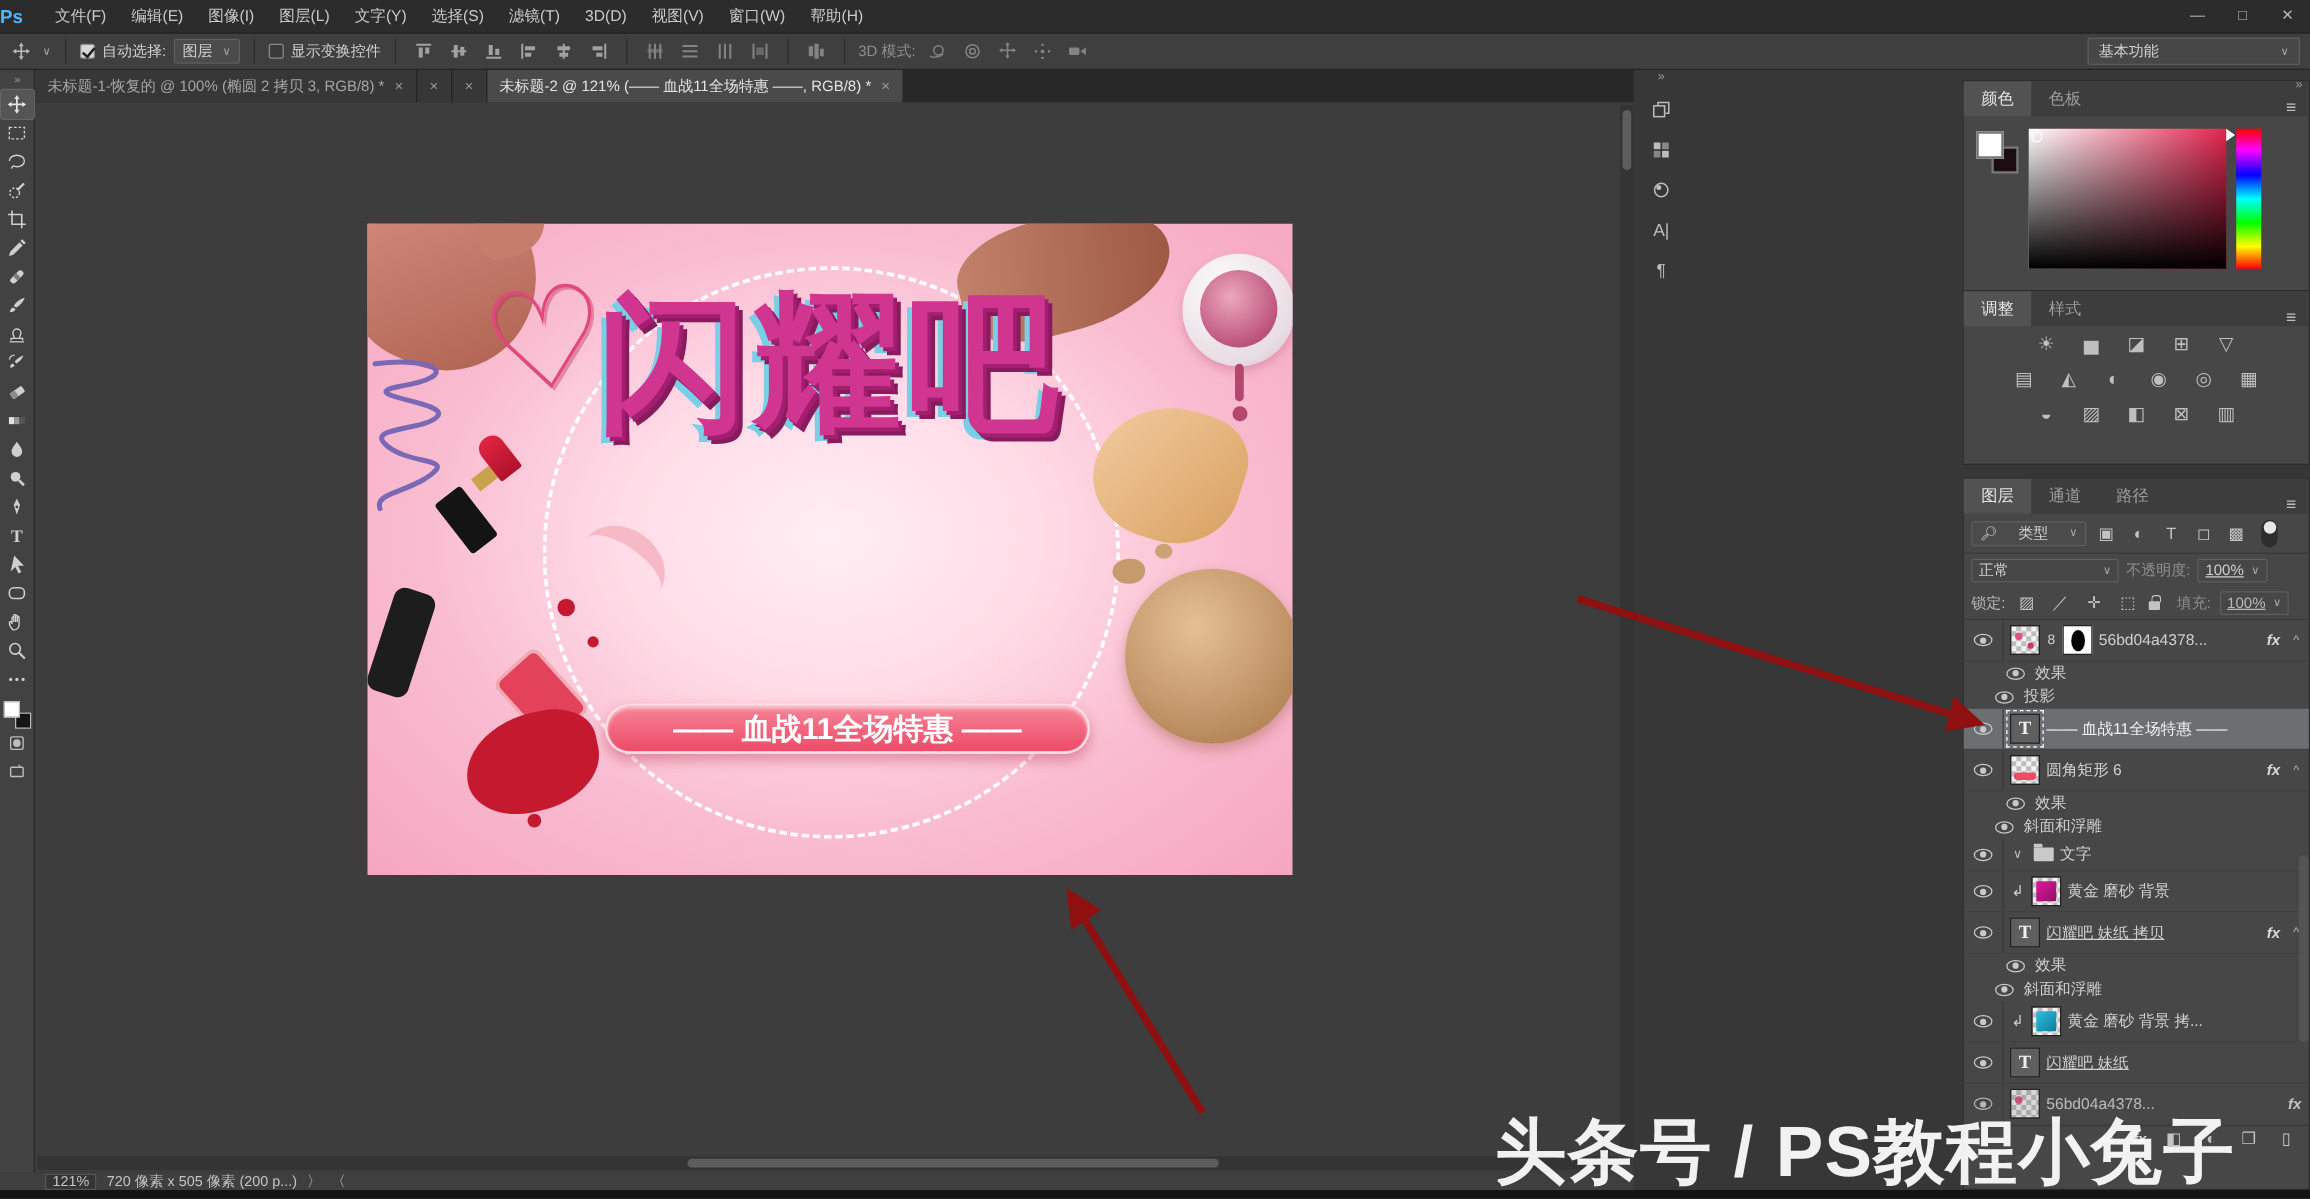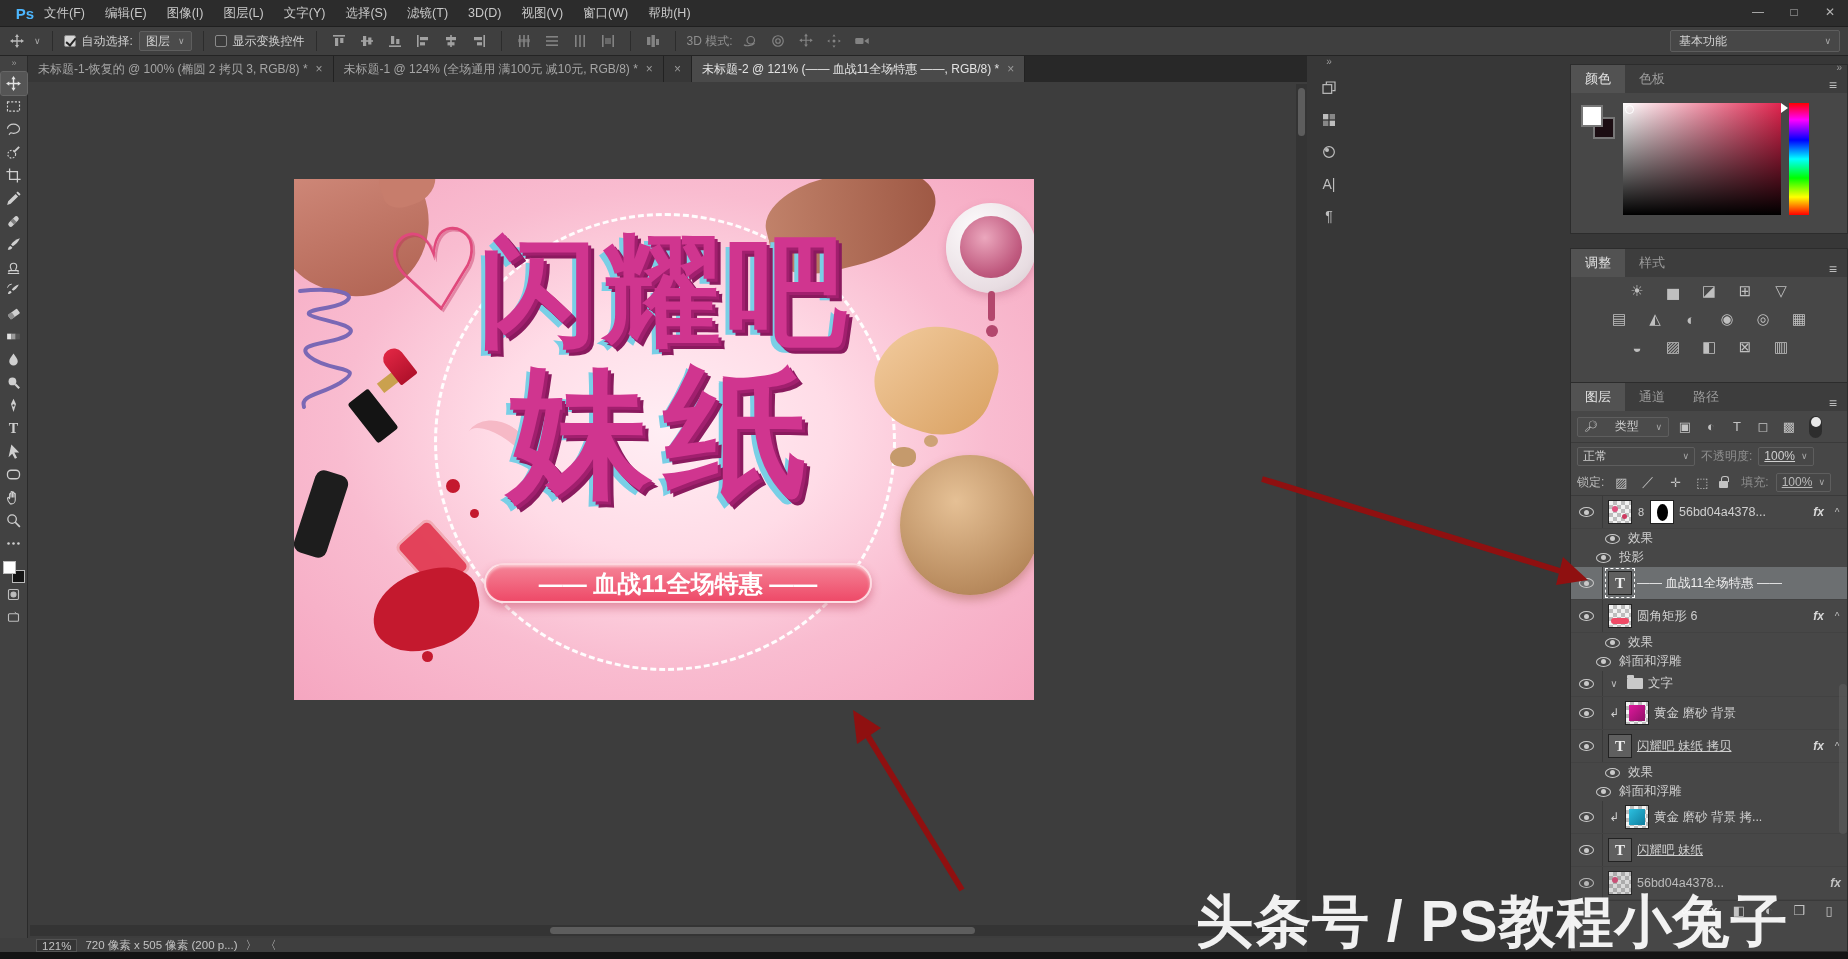--- a/index.html
+++ b/index.html
@@ -2,21 +2,21 @@
 <html><head>
 <meta charset="utf-8">
 <style>
   *{box-sizing:border-box}
   body{margin:0;background:#222}
   #app{position:relative;width:1848px;height:959px;background:#373737;overflow:hidden;
        font-family:"Liberation Sans","DejaVu Sans",sans-serif;font-size:12px;color:#cfcfcf}
   svg{display:block}
   
   .titlebar{position:absolute;left:0;top:0;width:1848px;height:27px;background:#2c2c2c;display:flex;align-items:center;border-bottom:1px solid #1f1f1f}
-  .pslogo{width:34px;text-align:right;font-weight:bold;font-size:15px;color:#4db7ff}
+  .pslogo{width:34px;text-align:left;font-weight:bold;font-size:15px;color:#4db7ff}
   .menu-item{padding:0 10px;height:27px;line-height:27px;font-size:12.5px;color:#c9c9c9;cursor:default}
   .wincontrols{margin-left:auto;display:flex}
   .winbtn{width:36px;height:26px;text-align:center;line-height:24px;color:#b5b5b5;font-size:12px}
   
   .optionsbar{position:absolute;left:0;top:27px;width:1848px;height:29px;background:#3f3f3f;border-bottom:1px solid #242424;display:flex;align-items:center;gap:6px;padding-left:6px}
   .sep{width:1px;height:20px;background:#2c2c2c;margin:0 5px}
   .chk{width:12px;height:12px;border:1px solid #8a8a8a;border-radius:2px;display:inline-block;position:relative;background:#3a3a3a}
   .chk.on{background:#d7d7d7}
   .chk.on::after{content:"";position:absolute;left:3px;top:0px;width:4px;height:8px;border:solid #222;border-width:0 2px 2px 0;transform:rotate(40deg)}
   .dd{height:20px;background:#4b4b4b;border:1px solid #5e5e5e;border-radius:2px;display:inline-flex;align-items:center;padding:0 6px;gap:8px}
@@ -312,21 +312,20 @@
         <span class="ddchev">∨</span>
       </div>
   </div>
 
   <div class="tabbar">
     <div class="dtab">
         <span>未标题-1-恢复的 @ 100% (椭圆 2 拷贝 3, RGB/8) *</span>
         <span class="tabx">×</span>
       </div>
     <div class="dtab">
-        <span>未标题-1 @ 124% (全场通用 满100元 减10元, RGB/8) *</span>
         <span class="tabx">×</span>
       </div>
     <div class="dtab">
         <span class="tabx">×</span>
       </div>
     <div class="dtab active">
         <span>未标题-2 @ 121% (—— 血战11全场特惠 ——, RGB/8) *</span>
         <span class="tabx">×</span>
       </div>
   </div>
@@ -495,21 +494,20 @@
       <div class="prop p-lipstick-band"></div>
       <div class="prop p-lipstick-bullet"></div>
       <div class="prop p-swoosh"></div>
       <div class="prop p-cap"></div>
       <div class="prop p-bottle"></div>
       <div class="prop p-spill"></div>
       <div class="prop p-drop1"></div>
       <div class="prop p-drop2"></div>
       <div class="prop p-drop3"></div>
       <div class="b-title b-t1">闪耀吧</div>
-      <div class="b-title b-t2">妹纸</div>
       <div class="b-pill">—— 血战11全场特惠 ——</div>
     </div>
     <div class="vsb">
         <div class="vsb-th"></div>
       </div>
     <div class="hsb">
         <div class="hsb-th"></div>
       </div>
   </div>
 
@@ -553,21 +551,21 @@
           </div>
         <div class="cp-field">
             <span class="cp-cursor"></span>
           </div>
         <div class="cp-hue">
             <span class="cp-hueslider"></span>
           </div>
       </div>
     </div>
 
-    <div class="panel" style="top:192px;height:140px">
+    <div class="panel" style="top:176px;height:140px">
       <div class="ptabs">
         <span class="ptab active">调整</span>
         <span class="ptab">样式</span>
         <span class="pmenu">≡</span>
       </div>
       <div class="adj-row">
         <span class="adj-ico">☀</span>
         <span class="adj-ico">▅</span>
         <span class="adj-ico">◪</span>
         <span class="adj-ico">⊞</span>

